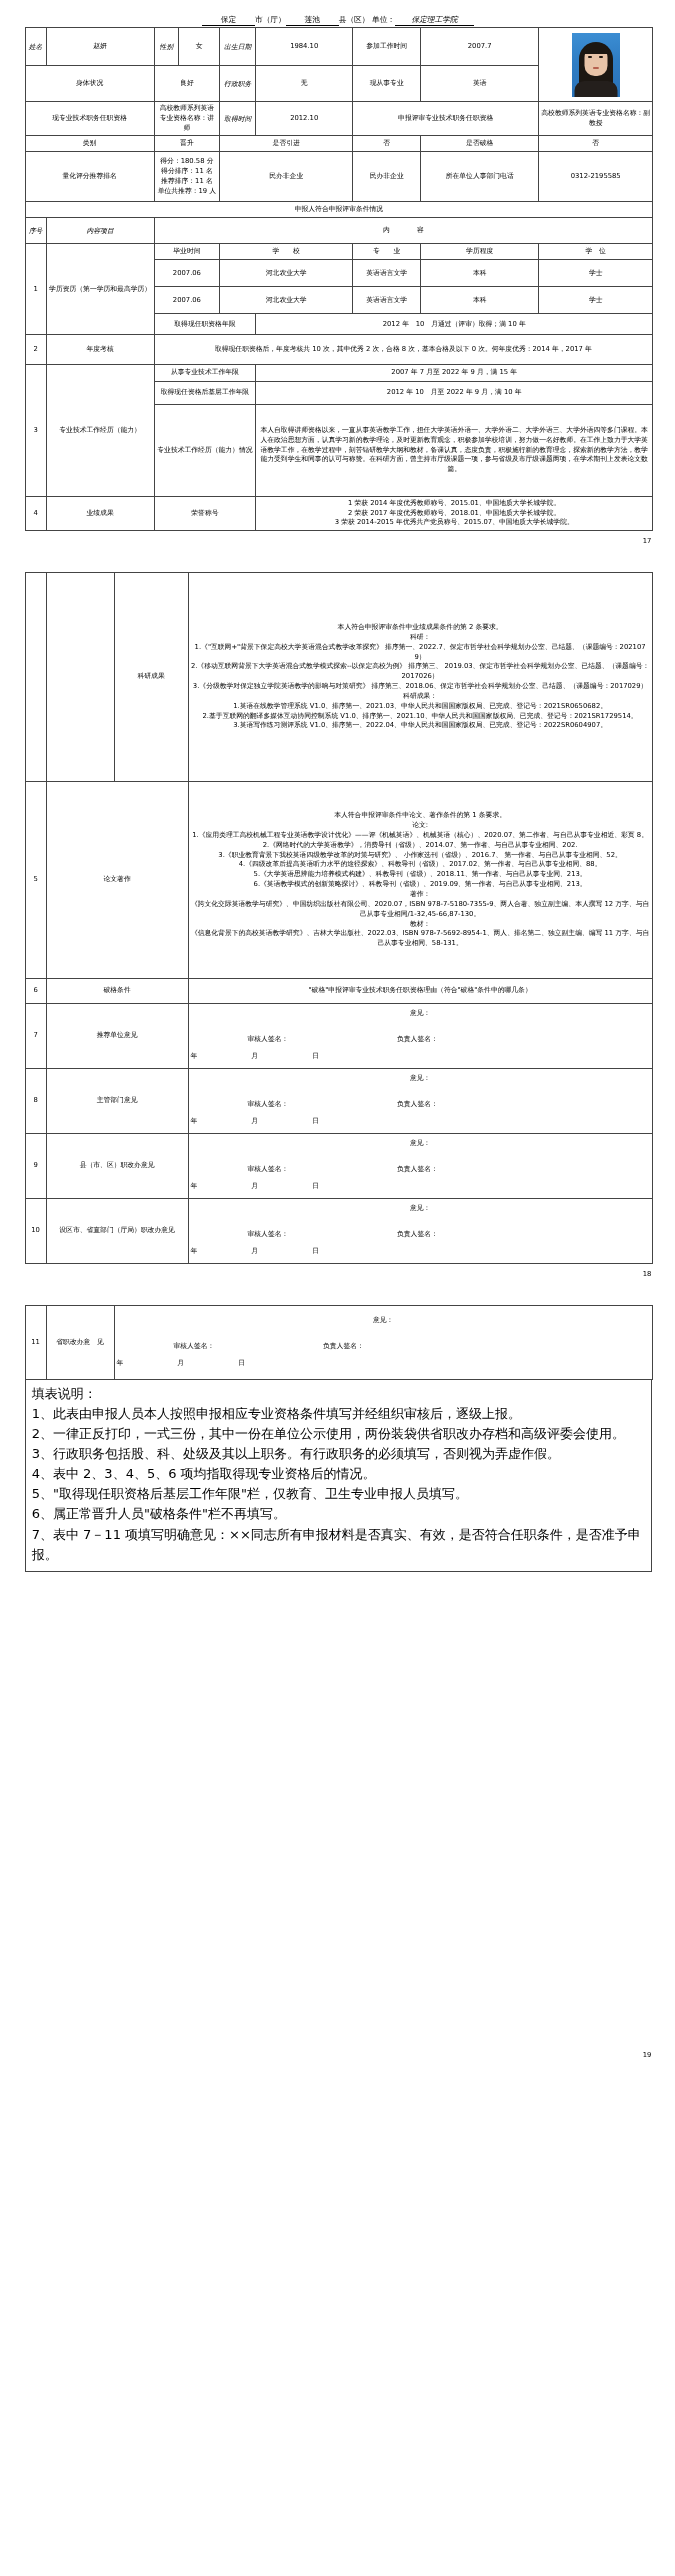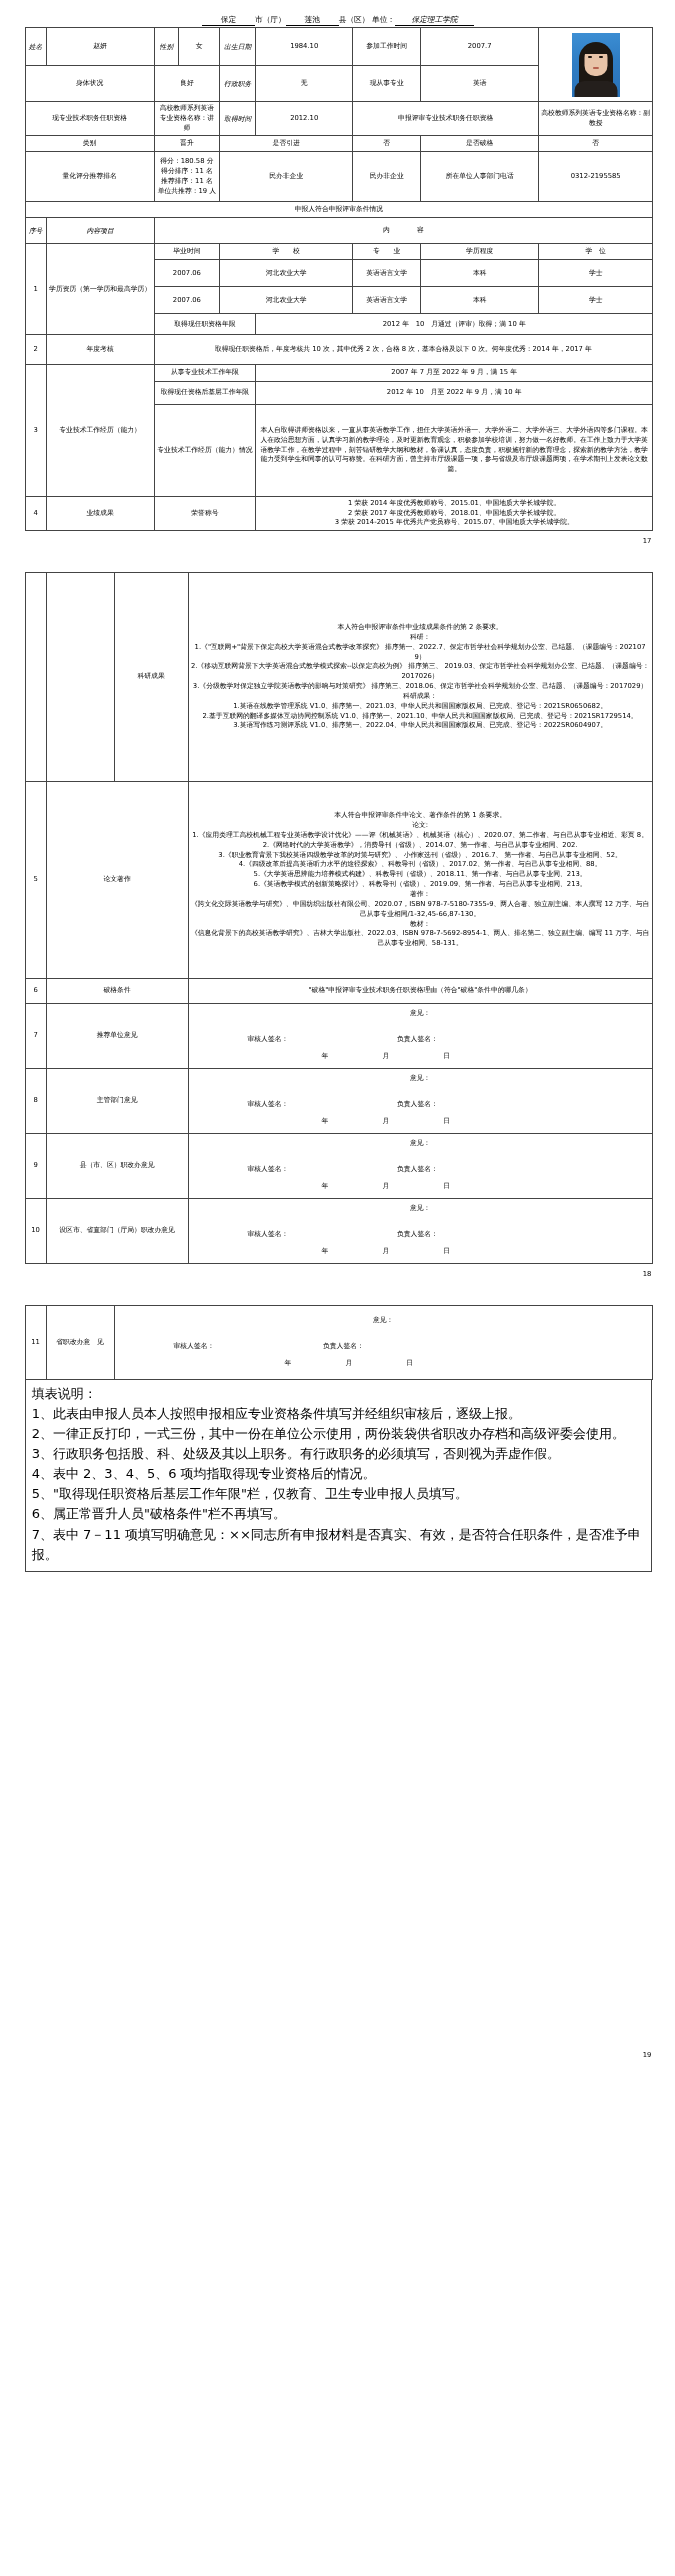--- a/index.html
+++ b/index.html
@@ -152,21 +152,21 @@
     vertical-align: top;
     padding: 3.7px 4.9px;
     position: relative;
     height: 100%;
   }
   .sig-opinion { margin-bottom: 16px; }
   .sig-row { display: flex; }
   .sig-row .a { width: 147px; padding-left: 8px; }
   .sig-row .b { width: 160px; }
   .sig-date {
-    text-align: center;
+    text-align: left;
     padding-right: 55px;
     margin-top: 7.4px;
     letter-spacing: 13.5px;
   }
 
   .notes {
     width: 627px;
     border: 0.6px solid #444;
     border-top: none;
     padding: 3.7px 6.1px 6.1px 6.1px;

